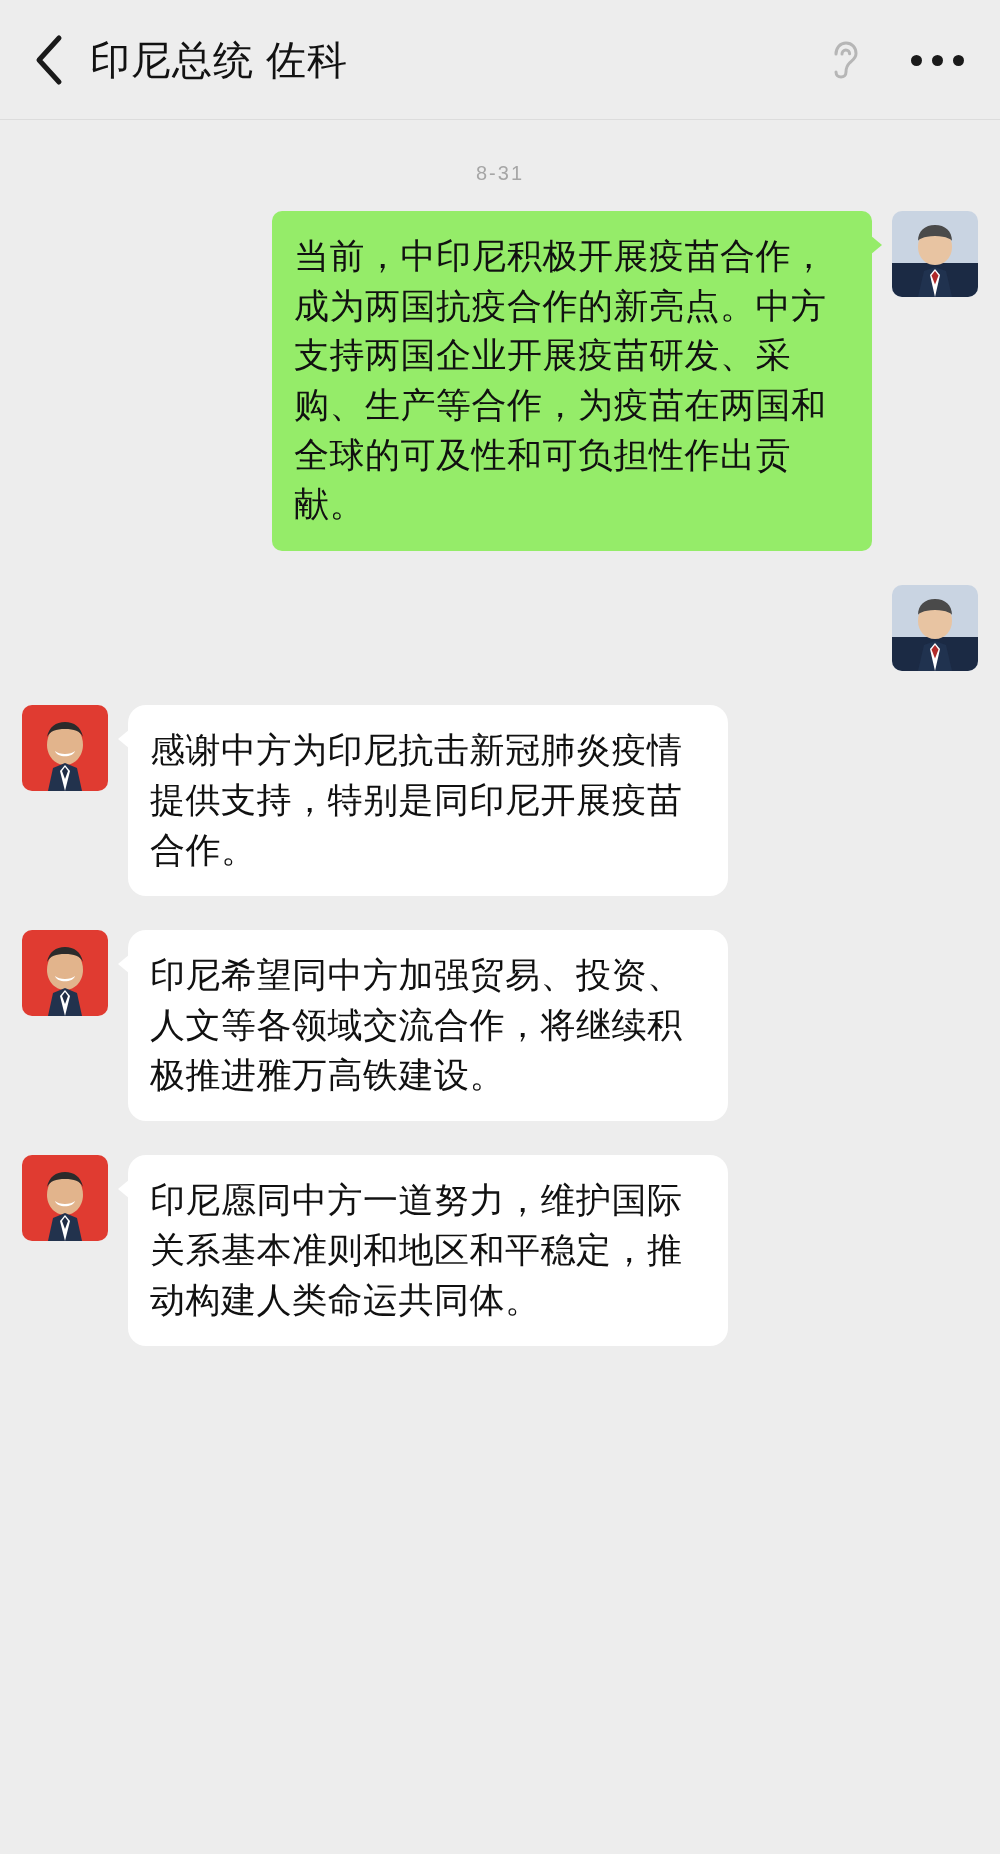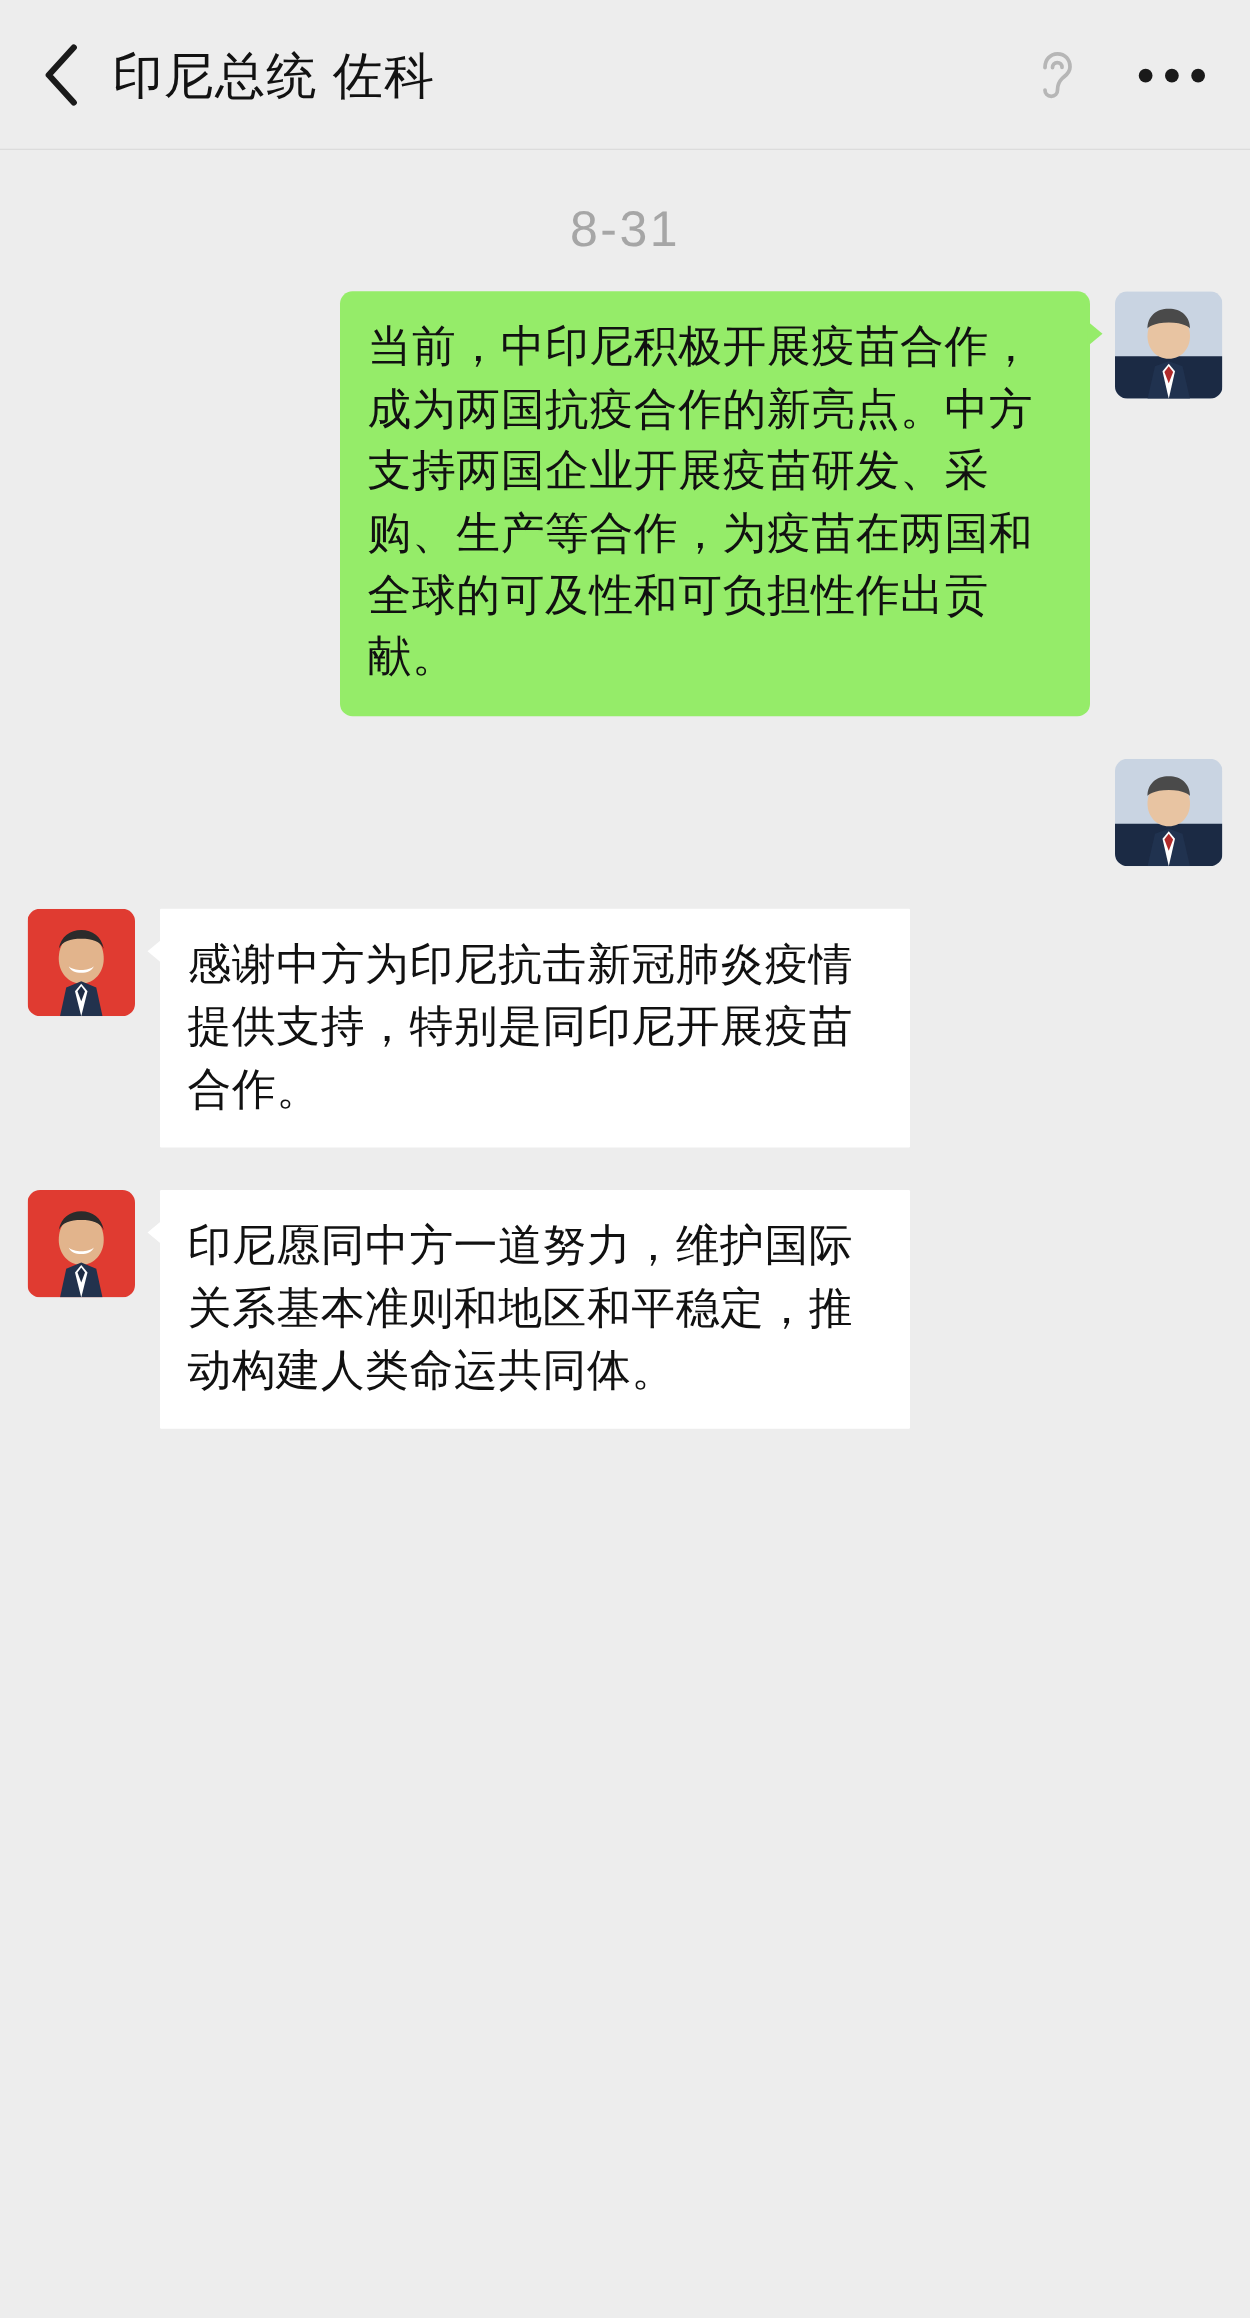--- a/index.html
+++ b/index.html
@@ -88,21 +88,21 @@
   }
 
   
   .chat {
     padding: 0 22px 30px 22px;
     box-sizing: border-box;
   }
   .date-sep {
     text-align: center;
     color: #a6a6a6;
-    font-size: 40px;
+    font-size: 20px;
     padding: 42px 0 26px 0;
     letter-spacing: 2px;
   }
 
   .msg-row {
     display: flex;
     align-items: flex-start;
     margin-bottom: 34px;
   }
   .msg-row.out { justify-content: flex-end; }
@@ -130,21 +130,21 @@
     letter-spacing: 0.5px;
     margin-left: 40px;
   }
   .bubble.green {
     background: #95ec69;
     border-radius: 10px;
     margin-right: 20px;
   }
   .bubble.white {
     background: #ffffff;
-    border-radius: 1px;
+    border-radius: 18px;
     margin-left: 20px;
   }
   .bubble.green::after {
     content: "";
     position: absolute;
     right: -10px;
     top: 24px;
     width: 0; height: 0;
     border-top: 10px solid transparent;
     border-bottom: 10px solid transparent;
@@ -232,30 +232,44 @@
           <path d="M25 32c2-10 9-15 18-15s16 5 18 15c-3-6-9-8-18-8s-15 2-18 8z" fill="#2b2b2b"></path>
           <path d="M33 46c4 4 16 4 20 0-2 7-18 7-20 0z" fill="#ffffff"></path>
           <path d="M43 58l12 5 5 23H26l5-23z" fill="#22324d"></path>
           <path d="M43 60l5 6-5 20-5-20z" fill="#ffffff"></path>
           <path d="M43 62l3 4-3 8-3-8z" fill="#1d2b44"></path>
         </svg>
       </div>
       <div class="bubble white">感谢中方为印尼抗击新冠肺炎疫情提供支持，特别是同印尼开展疫苗合作。</div>
     </div>
 
-
     <div class="msg-row in">
       <div class="avatar">
         <svg viewBox="0 0 86 86" aria-hidden="true">
           <rect width="86" height="86" fill="#e03b31"></rect>
           <path d="M43 20c12 0 18 9 18 20s-8 20-18 20-18-9-18-20 6-20 18-20z" fill="#e2b48c"></path>
           <path d="M25 32c2-10 9-15 18-15s16 5 18 15c-3-6-9-8-18-8s-15 2-18 8z" fill="#2b2b2b"></path>
           <path d="M33 46c4 4 16 4 20 0-2 7-18 7-20 0z" fill="#ffffff"></path>
           <path d="M43 58l12 5 5 23H26l5-23z" fill="#22324d"></path>
           <path d="M43 60l5 6-5 20-5-20z" fill="#ffffff"></path>
           <path d="M43 62l3 4-3 8-3-8z" fill="#1d2b44"></path>
         </svg>
       </div>
+      <div class="bubble white">印尼希望同中方加强贸易、投资、人文等各领域交流合作，将继续积极推进雅万高铁建设。</div>
+    </div>
+
+    <div class="msg-row in">
+      <div class="avatar">
+        <svg viewBox="0 0 86 86" aria-hidden="true">
+          <rect width="86" height="86" fill="#e03b31"></rect>
+          <path d="M43 20c12 0 18 9 18 20s-8 20-18 20-18-9-18-20 6-20 18-20z" fill="#e2b48c"></path>
+          <path d="M25 32c2-10 9-15 18-15s16 5 18 15c-3-6-9-8-18-8s-15 2-18 8z" fill="#2b2b2b"></path>
+          <path d="M33 46c4 4 16 4 20 0-2 7-18 7-20 0z" fill="#ffffff"></path>
+          <path d="M43 58l12 5 5 23H26l5-23z" fill="#22324d"></path>
+          <path d="M43 60l5 6-5 20-5-20z" fill="#ffffff"></path>
+          <path d="M43 62l3 4-3 8-3-8z" fill="#1d2b44"></path>
+        </svg>
+      </div>
       <div class="bubble white">印尼愿同中方一道努力，维护国际关系基本准则和地区和平稳定，推动构建人类命运共同体。</div>
     </div>
 
   </div>
 </div>
 
 </body></html>

